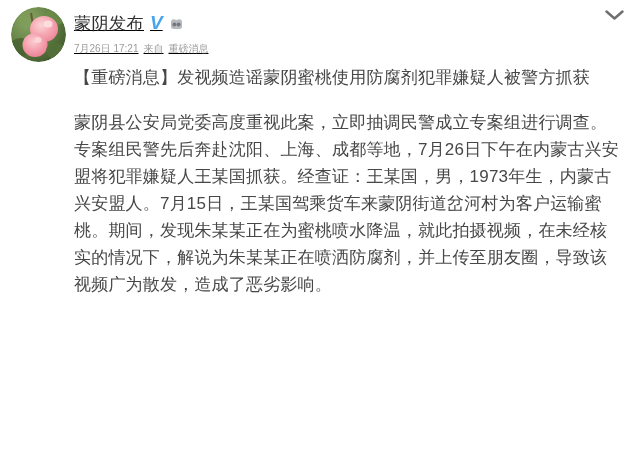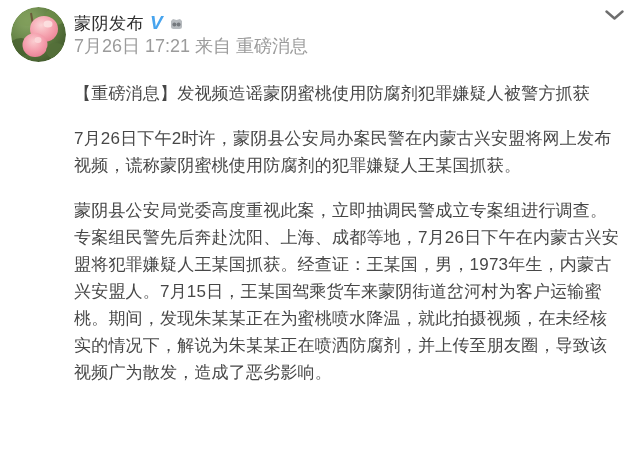--- a/index.html
+++ b/index.html
@@ -12,58 +12,59 @@
   }
   .avatar {
     position: absolute; left: 11px; top: 7px;
     width: 55px; height: 55px;
     border-radius: 50%;
     overflow: hidden;
     cursor: pointer;
   }
   .avatar svg { display: block; }
   .header-text {
-    position: absolute; left: 74px; top: 12px;
+    position: absolute; left: 74px; top: 12px; text-decoration: underline;
   }
   .name-row {
     display: flex; align-items: center; gap: 6px;
     height: 22px;
   }
   .username {
     font-size: 17px; color: #2f2f2f; letter-spacing: 0.5px;
     cursor: pointer;
   }
   .v-badge {
     color: #47a4ee;
     font-weight: 900;
     font-style: italic;
     font-size: 19px;
     line-height: 1;
     transform: translateY(-1px);
   }
   .member-badge { display: inline-flex; align-items: center; }
   .meta-row {
-    font-size: 18px; color: #9b9b9b;
+    margin-top: 8px;
+    font-size: 10px; color: #9b9b9b;
     display: flex; gap: 5px; align-items: center;
   }
   .meta-row .source { cursor: pointer; }
   .collapse-btn {
     position: absolute; right: 13px; top: 5px;
     width: 24px; height: 20px;
     display: flex; align-items: center; justify-content: center;
     cursor: pointer;
   }
   .content {
     position: absolute; left: 74px; top: 64px;
     width: 545px;
     font-size: 17px; line-height: 27px;
     color: #474747;
     letter-spacing: 0.2px;
   }
-  .content p { margin: 16px 0 18px 0; }
+  .content p { margin: 0 0 18px 0; }
   .content p:last-child { margin-bottom: 0; }
 </style>
 </head>
 <body>
 
 <div>
 
   <div class="avatar">
     <span>
       <svg width="55" height="55" viewBox="0 0 55 55">
@@ -123,17 +124,16 @@
   </div>
 
   <div class="collapse-btn">
     <svg width="19" height="11" viewBox="0 0 19 11">
       <polyline points="1.5,1.5 9.5,8.5 17.5,1.5" fill="none" stroke="#6e6e6e" stroke-width="2.4" stroke-linecap="round" stroke-linejoin="round"></polyline>
     </svg>
   </div>
 
   <div class="content">
     <p>【重磅消息】发视频造谣蒙阴蜜桃使用防腐剂犯罪嫌疑人被警方抓获</p>
-    <p>7月26日下午2时许，蒙阴县公安局办案民警在内蒙古兴安盟将网上发布视频，谎称蒙阴蜜桃使用防腐剂的犯罪嫌疑人王某国抓获。</p>
     <p>蒙阴县公安局党委高度重视此案，立即抽调民警成立专案组进行调查。专案组民警先后奔赴沈阳、上海、成都等地，7月26日下午在内蒙古兴安盟将犯罪嫌疑人王某国抓获。经查证：王某国，男，1973年生，内蒙古兴安盟人。7月15日，王某国驾乘货车来蒙阴街道岔河村为客户运输蜜桃。期间，发现朱某某正在为蜜桃喷水降温，就此拍摄视频，在未经核实的情况下，解说为朱某某正在喷洒防腐剂，并上传至朋友圈，导致该视频广为散发，造成了恶劣影响。</p>
   </div>
 
 </div>
 
 </body></html>

